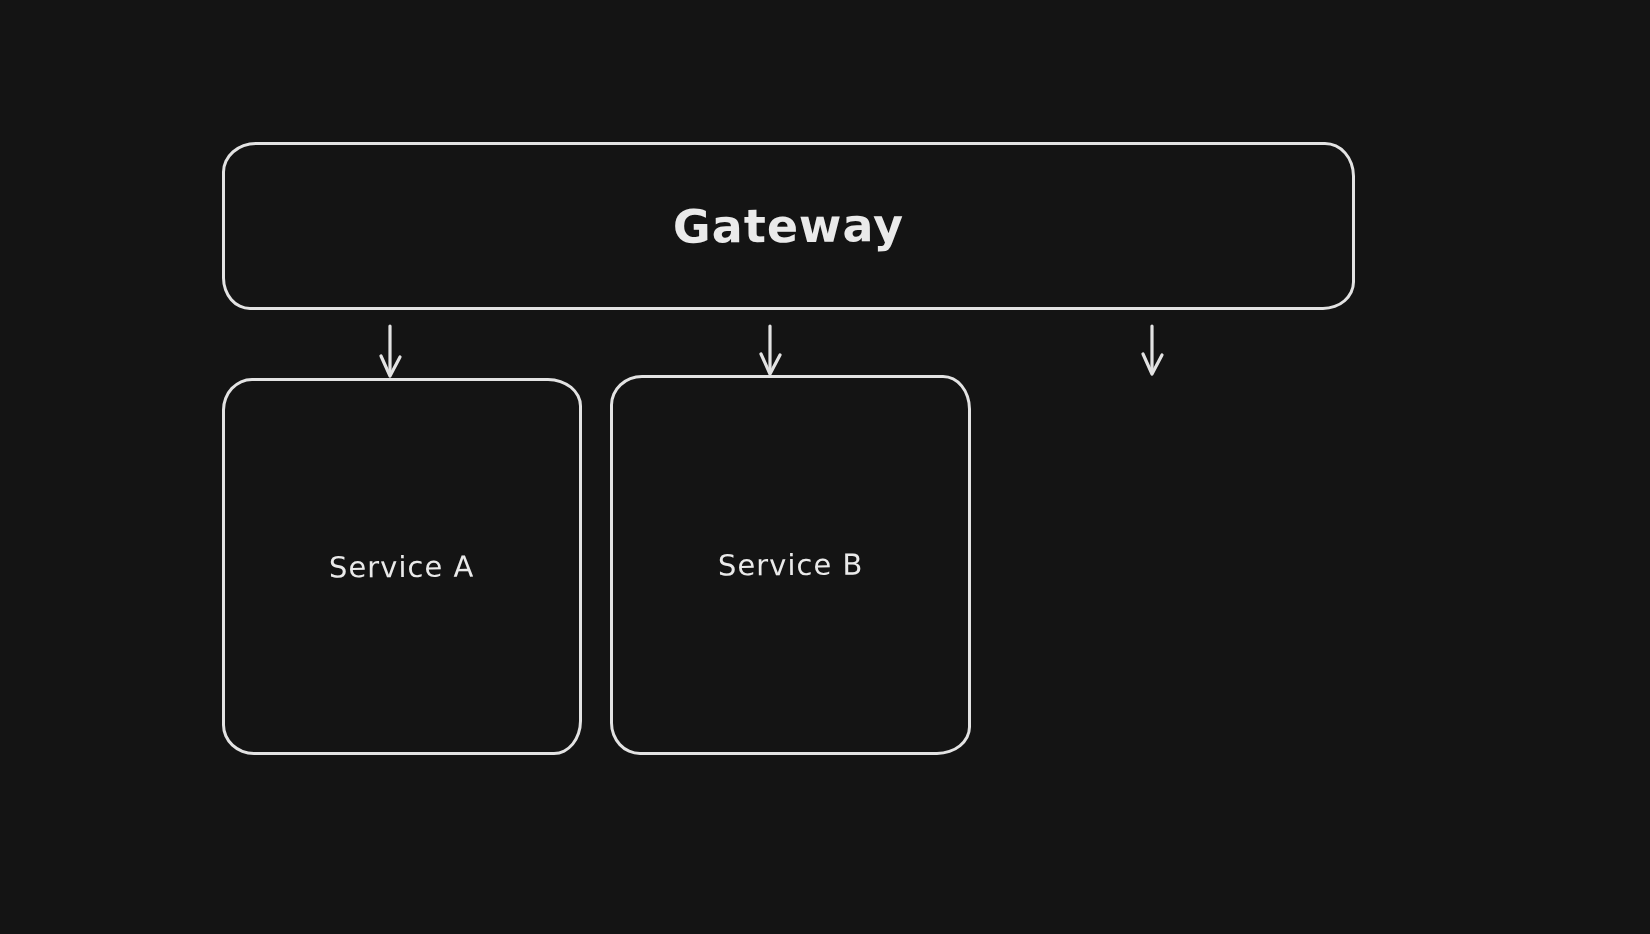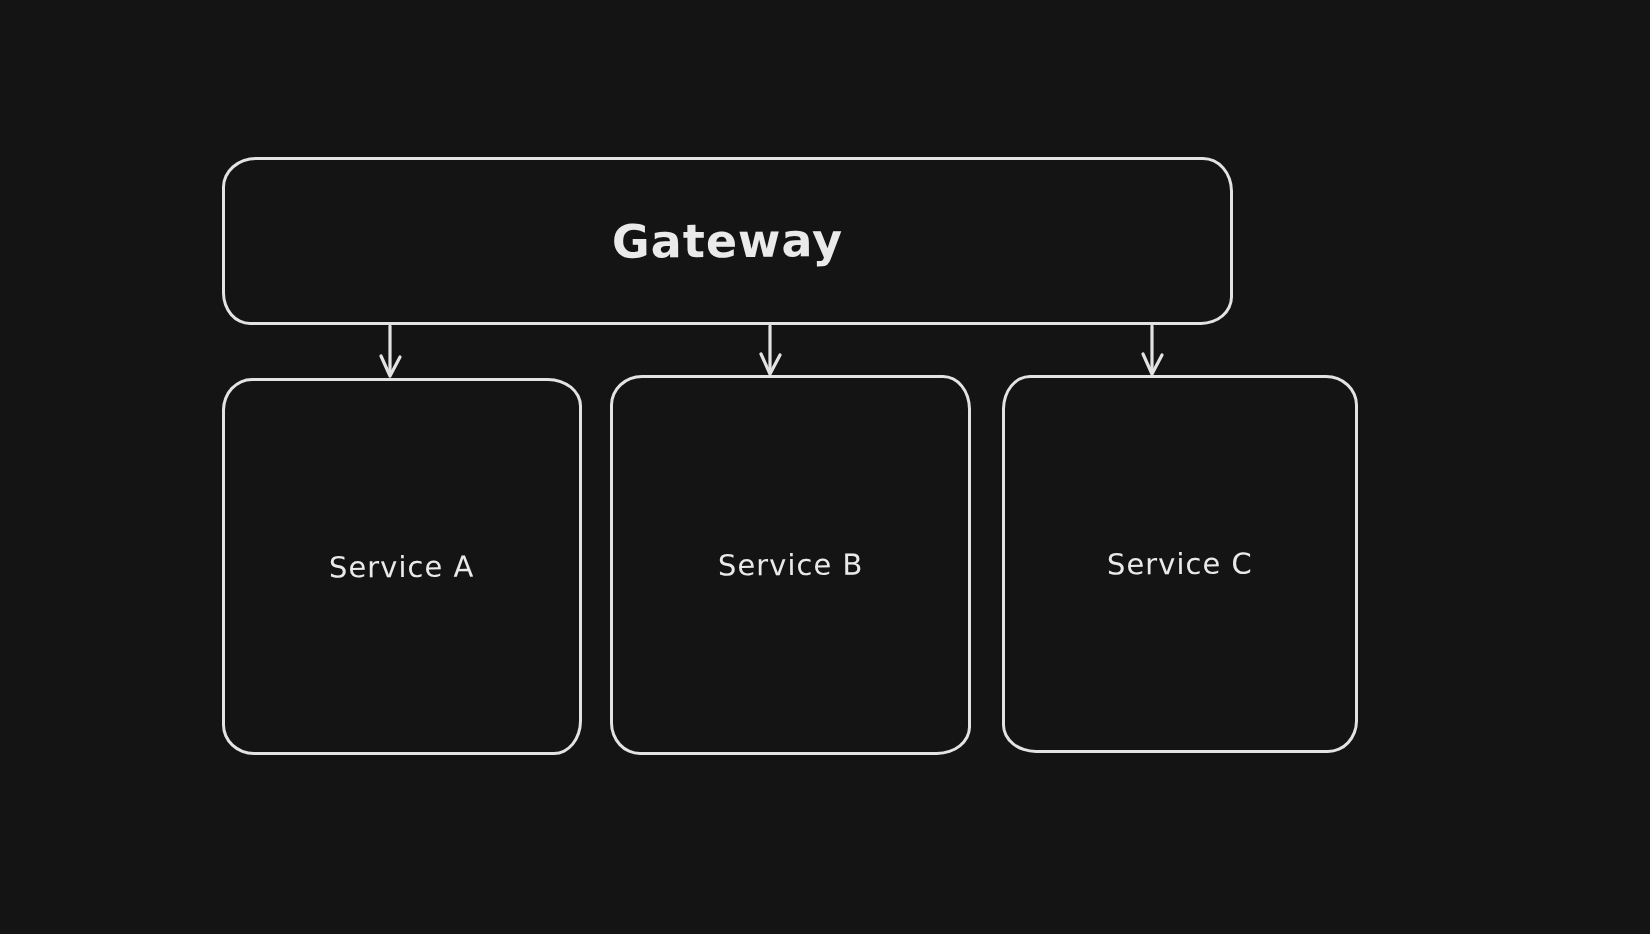--- a/index.html
+++ b/index.html
@@ -24,21 +24,21 @@
     position: absolute;
     border: 3.5px solid var(--stroke);
     background: transparent;
     display: flex;
     align-items: center;
     justify-content: center;
     color: var(--text);
   }
   
   .node-gateway {
-    left: 222px; top: 157px; width: 1011px; height: 168px;
+    left: 222px; top: 142px; width: 1133px; height: 168px;
     border-radius: 34px 30px 32px 28px / 30px 34px 28px 32px;
   }
   .node-service-a {
     left: 222px; top: 378px; width: 360px; height: 377px;
     border-radius: 30px 34px 28px 32px / 32px 28px 34px 30px;
   }
   .node-service-b {
     left: 610px; top: 375px; width: 361px; height: 380px;
     border-radius: 32px 28px 34px 30px / 30px 34px 28px 32px;
   }
@@ -101,17 +101,14 @@
   </svg>
 
   <div class="node node-service-b">
     <span class="node-label label-md">Service B</span>
   </div>
 
   <div class="node node-service-a">
     <span class="node-label label-md">Service A</span>
   </div>
 
-  <div class="node node-service-c">
-    <span class="node-label label-md">Service C</span>
-  </div>
 
 </div>
 
 </body></html>

